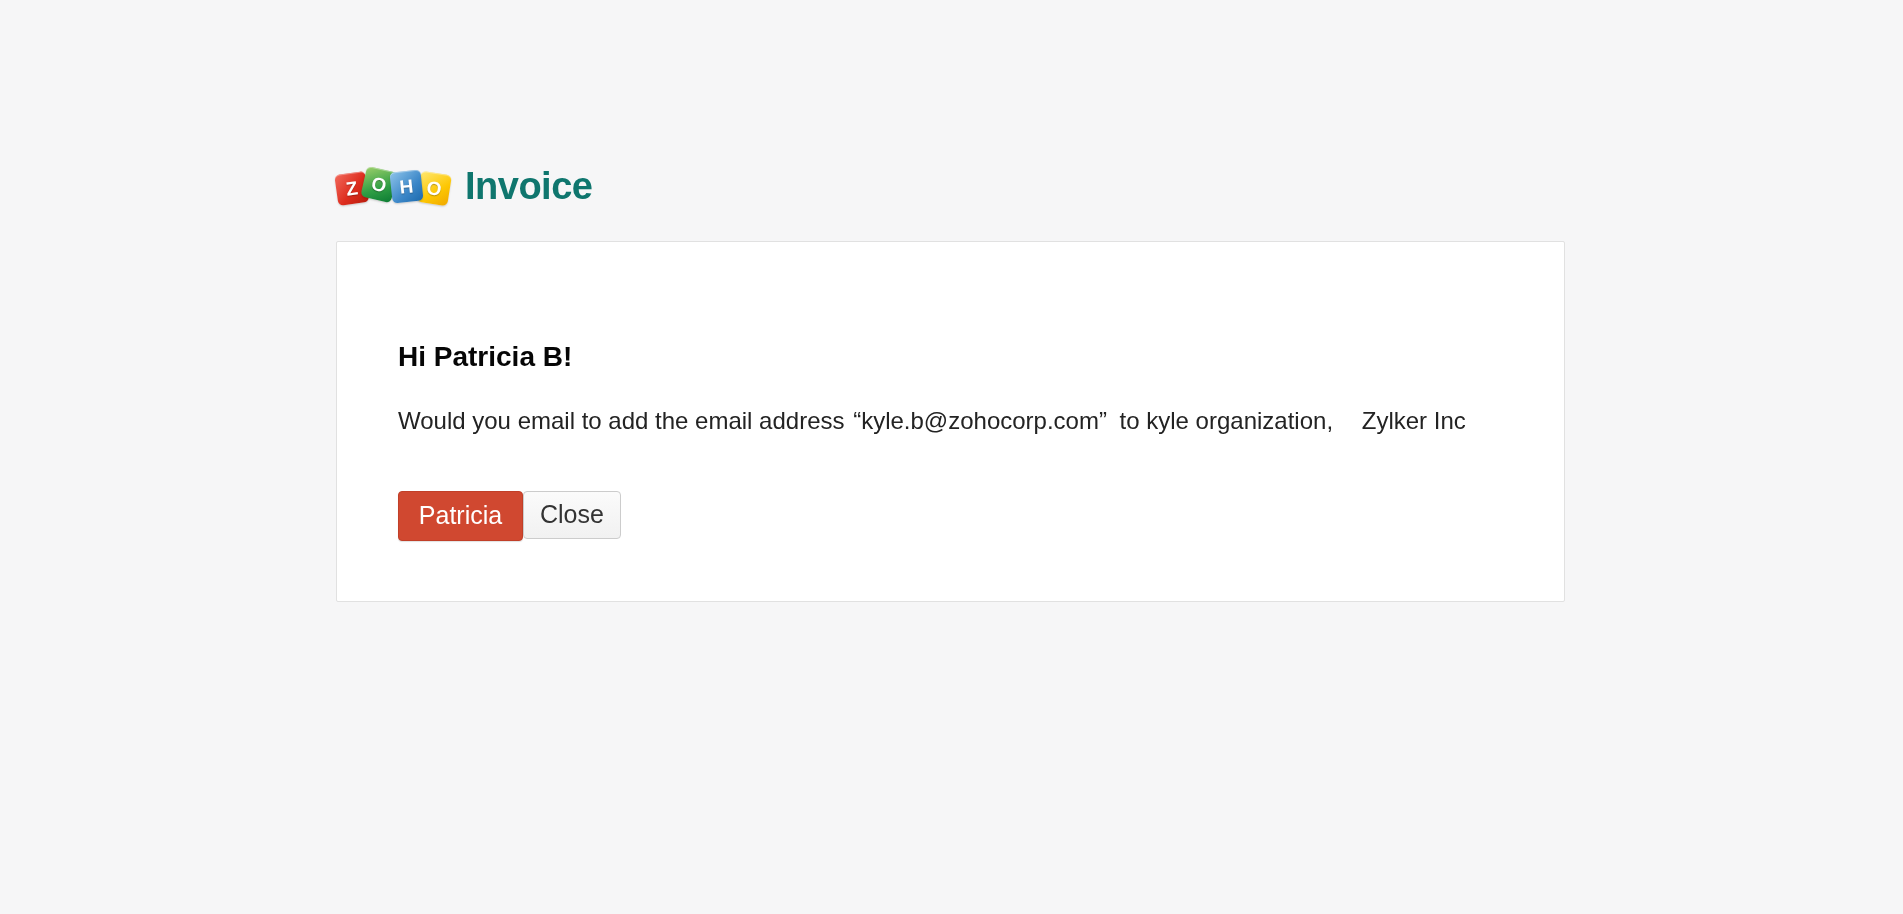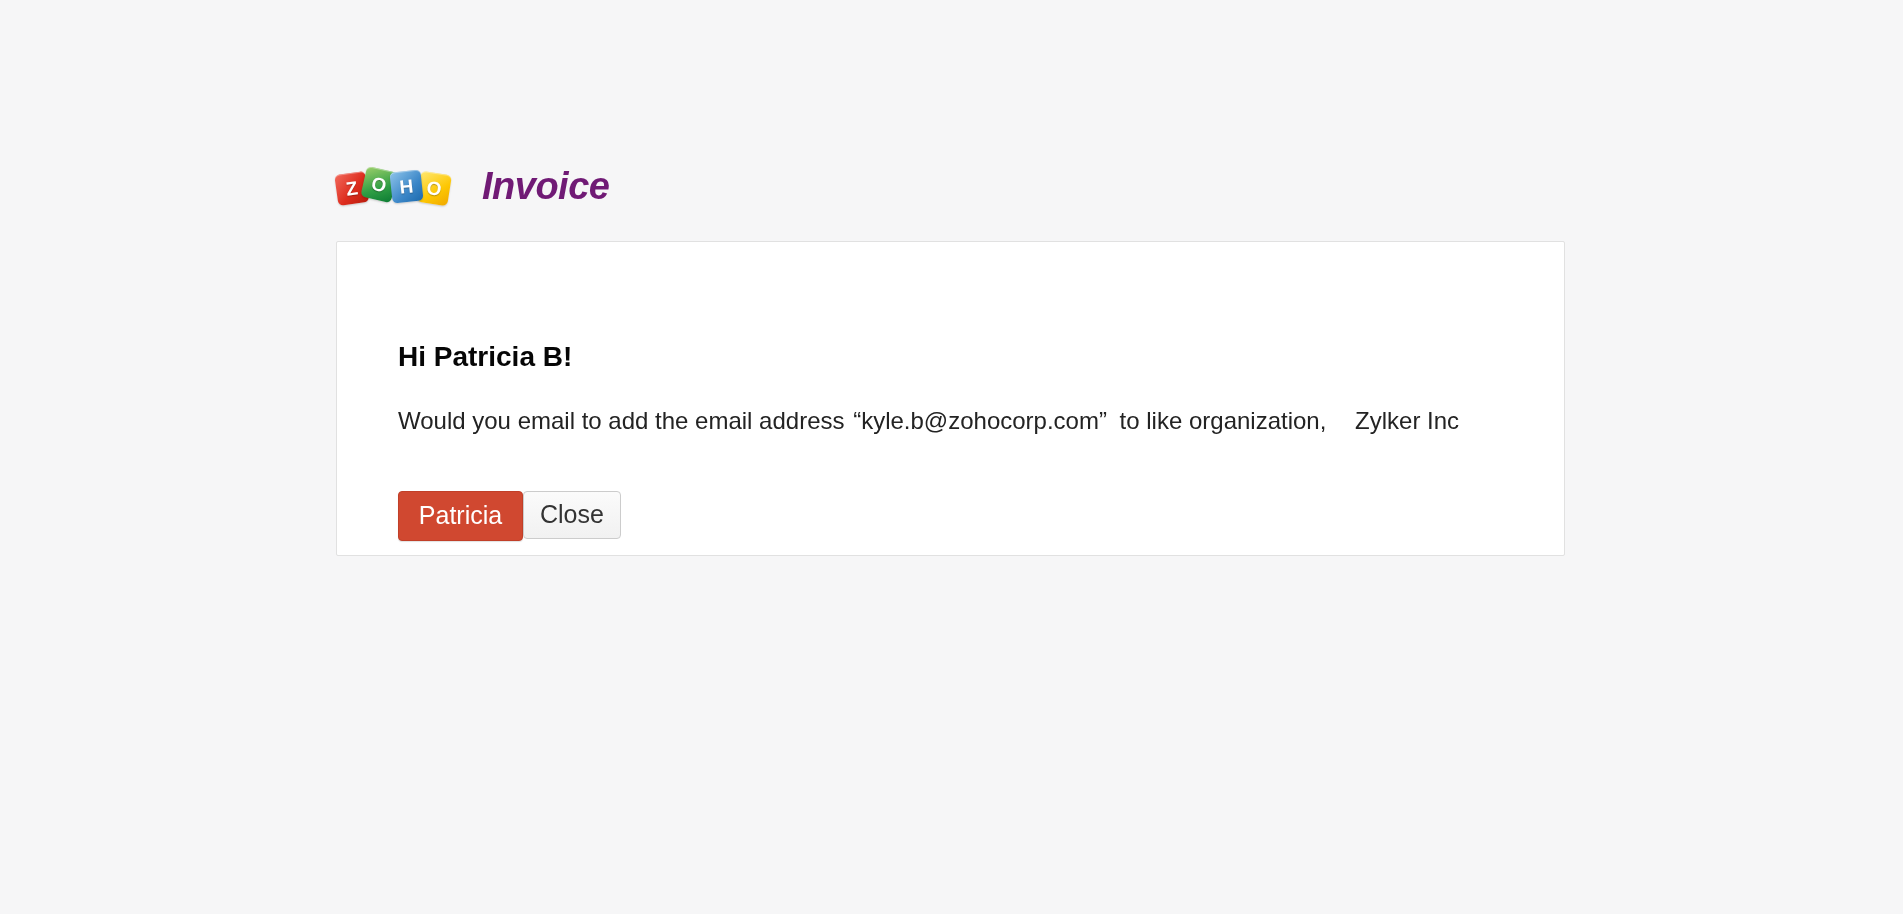--- a/index.html
+++ b/index.html
@@ -67,36 +67,35 @@
     z-index: 3;
   }
   .tile-4 {
     background: linear-gradient(140deg, #ffe873 0%, #fdc703 60%, #f0a800 100%);
     transform: rotate(9deg) translateY(2px);
     margin-left: -3px;
     z-index: 0;
   }
 
   .logo-product {
-    margin-left: 32px;
+    margin-left: 15px;
     font-size: 38px;
     font-weight: 700;
     letter-spacing: -0.5px;
-    color: #701a75;
+    color: #0f766e;
     line-height: 1;
-    font-style: italic;
   }
 
   
   .card {
     position: absolute;
     left: 336px;
     top: 241px;
     width: 1229px;
-    height: 315px;
+    height: 361px;
     background: #ffffff;
     border: 1px solid #e1e1e1;
     border-radius: 2px;
   }
 
   .greeting {
     margin: 97px 0 0 61px;
     font-size: 28px;
     line-height: 36px;
     font-weight: bold;
@@ -165,21 +164,21 @@
       <div class="tile tile-4">O</div>
     </div>
     <div class="logo-product">Invoice</div>
   </div>
 
   <div class="card">
 
     <h1 class="greeting">Hi Patricia B!</h1>
 
     <p class="message">
-      <span>Would you email to add the email address </span><span class="email">“kyle.b@zohocorp.com”</span><span> to like organization, </span><span class="org">Zylker Inc</span>
+      <span>Would you email to add the email address </span><span class="email">“kyle.b@zohocorp.com”</span><span> to kyle organization, </span><span class="org">Zylker Inc</span>
     </p>
 
     <div class="btn-row">
       <button class="btn btn-confirm">Patricia</button>
       <button class="btn btn-close">Close</button>
     </div>
 
   </div>
 
 </div>

